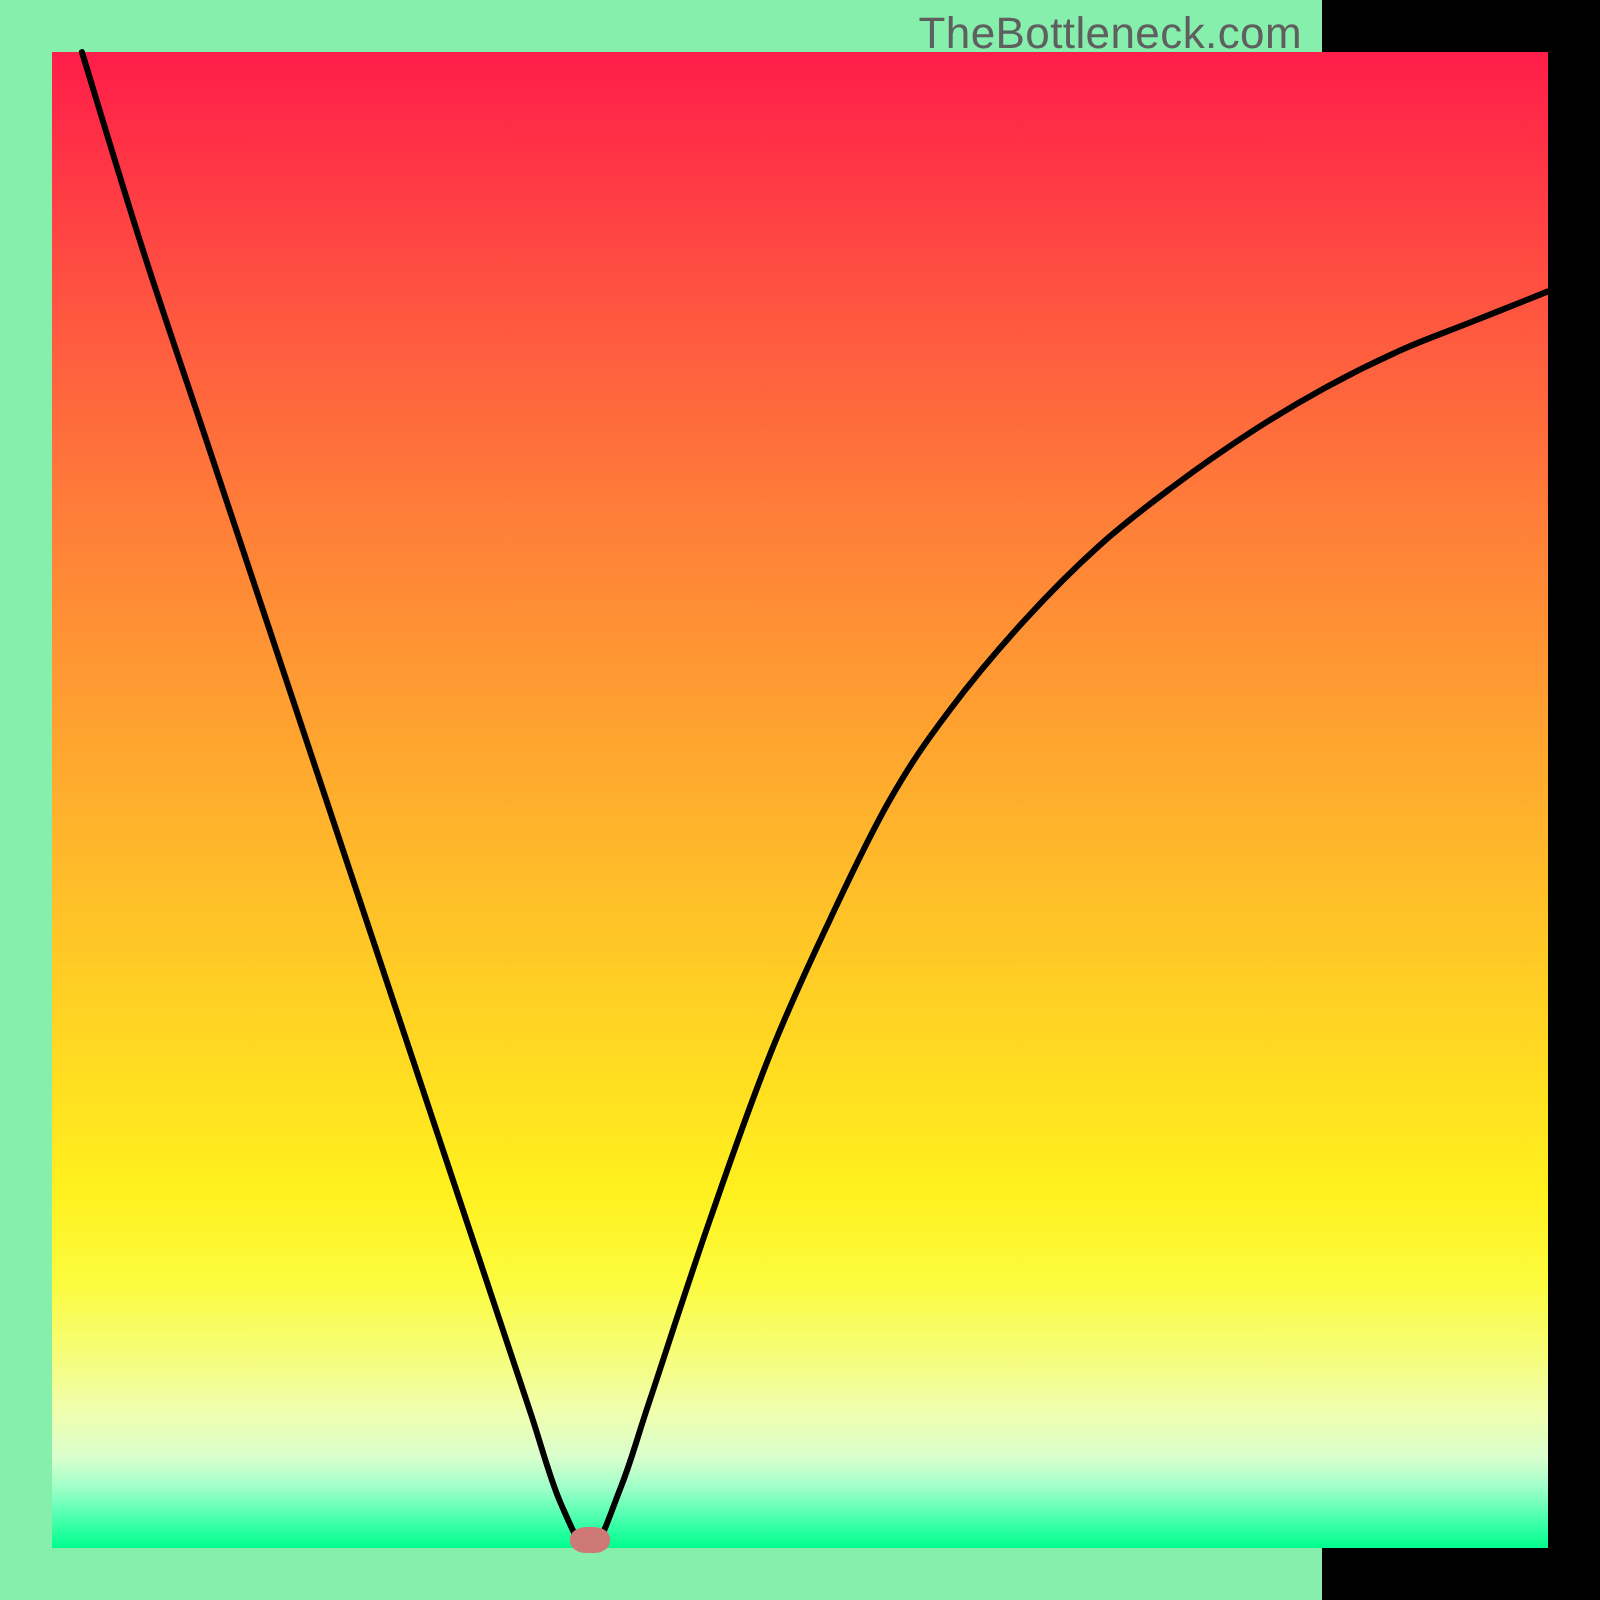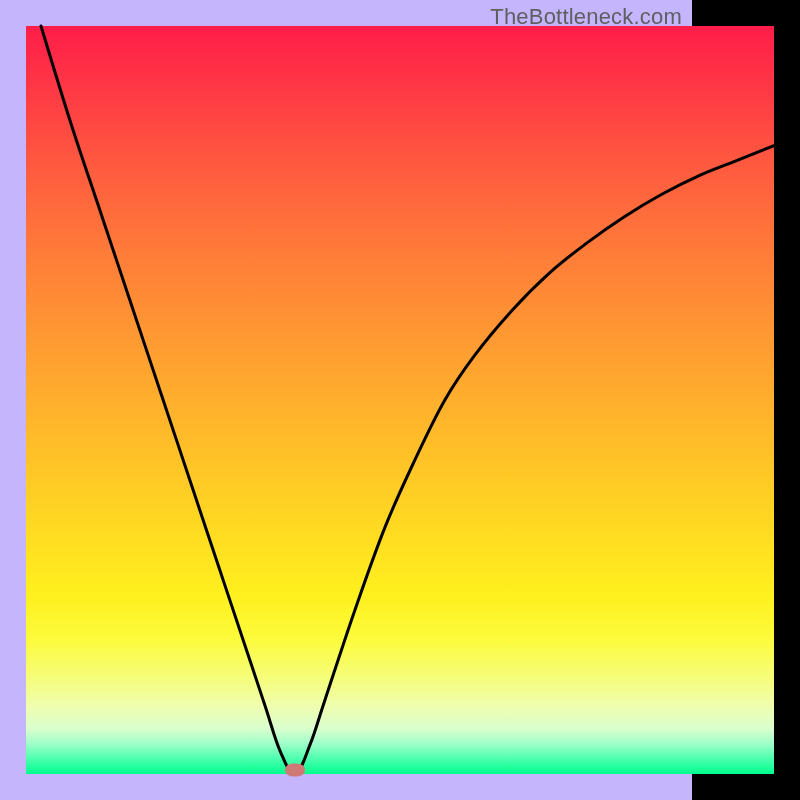--- a/index.html
+++ b/index.html
@@ -10,22 +10,21 @@
     background: #000;
     overflow: hidden;
     font-family: Arial, Helvetica, sans-serif;
   }
   .frame {
     position: absolute;
     left: 0;
     top: 0;
     width: 661px;
     height: 800px;
-    background: #c4b5fd;
-    padding-left: 31px;
+    background: #86efac;
   }
   .plot {
     position: absolute;
     left: 26px;
     top: 26px;
     width: 748px;
     height: 748px;
     background: linear-gradient(to bottom,
       #ff1d49 0%,
       #ff3745 8%,

